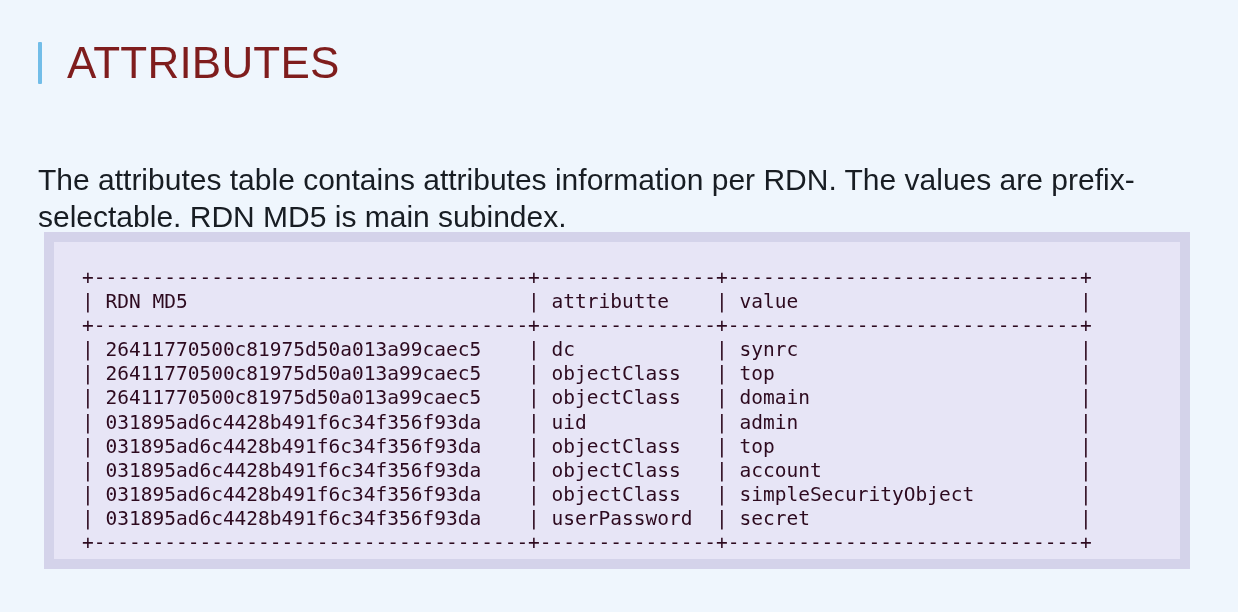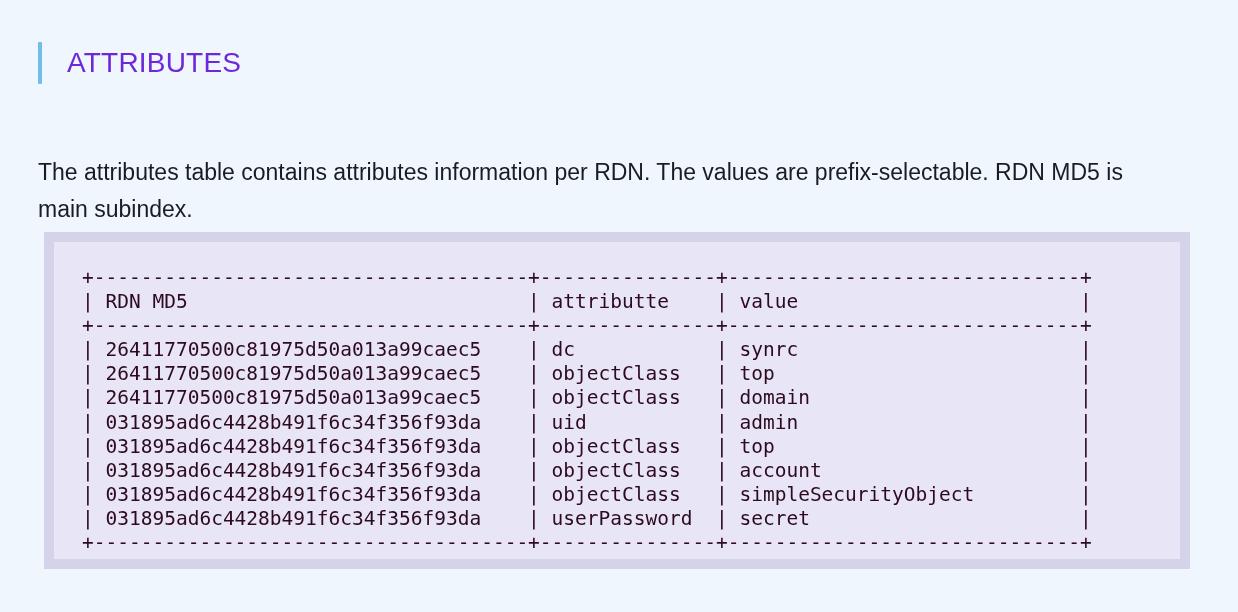--- a/index.html
+++ b/index.html
@@ -33,35 +33,35 @@
   }
   .heading-accent {
     width: 4px;
     height: 42px;
     background: #72bde8;
     border-radius: 1px;
     flex: 0 0 auto;
   }
   .heading-title {
     margin-left: 25px;
-    font-size: 28px;
+    font-size: 44px;
     font-weight: 400;
-    color: #6d28d9;
+    color: #7f1d1d;
     letter-spacing: 0.2px;
     line-height: 42px;
     white-space: nowrap;
   }
 
   
   .paragraph {
     position: absolute;
     left: 38px;
     top: 131px;
     width: 1140px;
-    font-size: 23px;
+    font-size: 30px;
     font-weight: 400;
     line-height: 37px;
     color: #181d23;
   }
 
   
   .code-frame {
     position: absolute;
     left: 44px;
     top: 232px;

